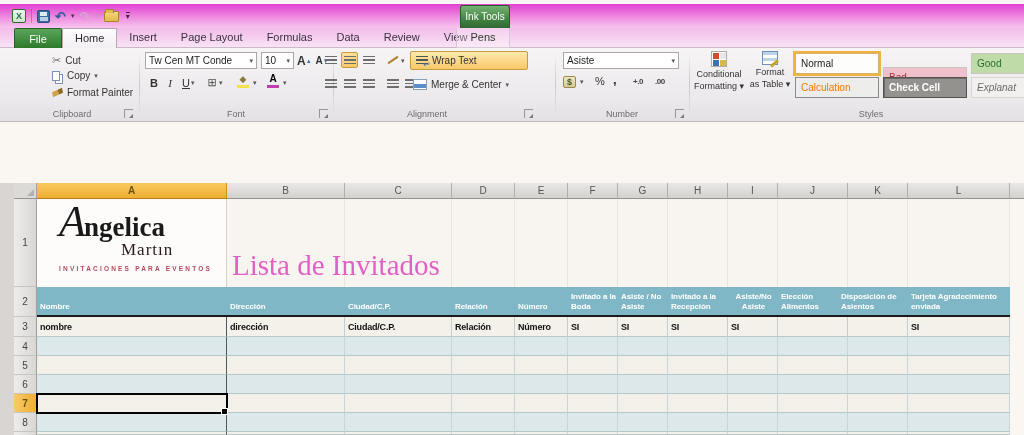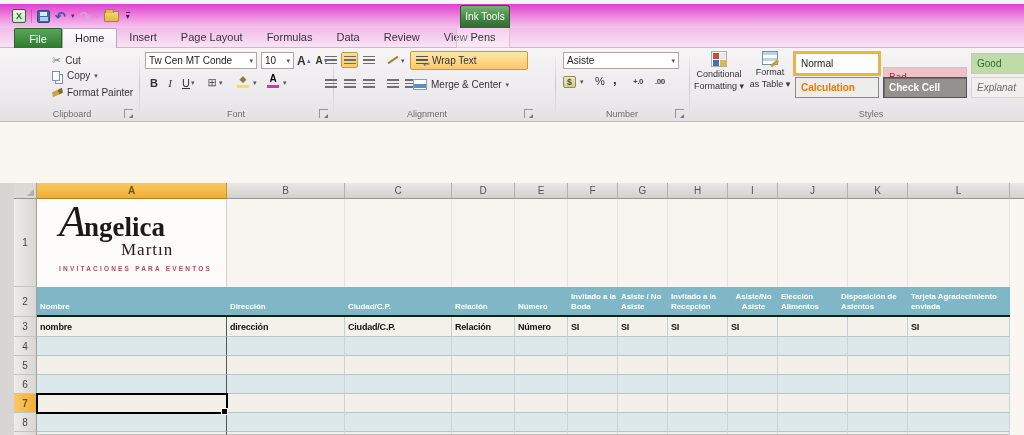--- a/index.html
+++ b/index.html
@@ -103,21 +103,21 @@
                          linear-gradient(#d8ba4a,#d8ba4a) 8px 8px/6px 6px no-repeat, #fff; }
   .fat-icon { width:16px; height:14px; border:1px solid #6e92b8;
               background:repeating-linear-gradient(to bottom,#bcd2e8 0 3px,#ffffff 3px 6px); position:relative; }
   .fat-icon::after { content:""; position:absolute; right:-2px; bottom:-1px; width:9px; height:3px; background:#c9a227; transform:rotate(-40deg); }
   .gallery { position:absolute; left:104px; top:5px; width:232px; height:47px; }
   .chip { position:absolute; width:84px; height:21px; font-size:10px; line-height:19px; padding-left:5px; border:1px solid #c9c5c0;
           background:#faf8f6; color:#222; overflow:hidden; }
   .chip.normal { background:#fdfdfc; border:1px solid #d8b26a; box-shadow:0 0 0 2px #efb53f; }
   .chip.bad { background:#f1c1cb; color:#9c2b3a; }
   .chip.good { background:#bfdca8; color:#2a6b2a; }
-  .chip.calculation { background:#ededeb; color:#f07800; font-weight:bold; border-color:#8a8a8a; }
+  .chip.calculation { background:#ededeb; color:#f07800; font-weight:normal; border-color:#8a8a8a; }
   .chip.check { background:#94928e; color:#fff; font-weight:bold; border-color:#55534f; box-shadow:inset 1px 1px 0 #6e6c68; }
   .chip.explanatory { background:#f2f0ef; color:#6a6a6a; font-style:italic; border-color:#d8d5d2; }
 
   
   .fbar { position:absolute; left:0; top:122px; width:1024px; height:61px; background:#dad7d5; border-top:1px solid #c2bec2; }
   .fbar-low { position:absolute; left:0; top:22px; width:227px; height:39px; background:#c9c6c4; }
   .namebox { position:absolute; left:14px; top:3px; width:130px; height:17px; background:#fff; border:1px solid #b3afab;
              font-size:11px; color:#222; display:flex; align-items:center; justify-content:space-between; padding:0 4px 0 40px; }
   .nb-dd { font-size:7px; color:#555; }
   .fb-handle { position:absolute; left:152px; top:8px; width:14px; height:8px; background:radial-gradient(#e8e5e2,#b5b2af); border-radius:50%; }
@@ -383,20 +383,21 @@
           <div class="c" style="width: 107px;"></div>
           <div class="c" style="width: 63px;"></div>
           <div class="c" style="width: 53px;"></div>
           <div class="c" style="width: 50px;"></div>
           <div class="c" style="width: 50px;"></div>
           <div class="c" style="width: 60px;"></div>
           <div class="c" style="width: 50px;"></div>
           <div class="c" style="width: 70px;"></div>
           <div class="c" style="width: 60px;"></div>
           <div class="c" style="width: 102px;"></div>
+          <div class="sheet-title">Lista de Invitados</div>
         </div>
         <div class="srow r2">
           <div class="rowhdr">2</div>
           <div class="c" style="width: 190px;">Nombre</div>
           <div class="c" style="width: 118px;">Dirección</div>
           <div class="c" style="width: 107px;">Ciudad/C.P.</div>
           <div class="c" style="width: 63px;">Relación</div>
           <div class="c" style="width: 53px;">Número</div>
           <div class="c" style="width: 50px;">Invitado a la Boda</div>
           <div class="c" style="width: 50px;">Asiste / No Asiste</div>

